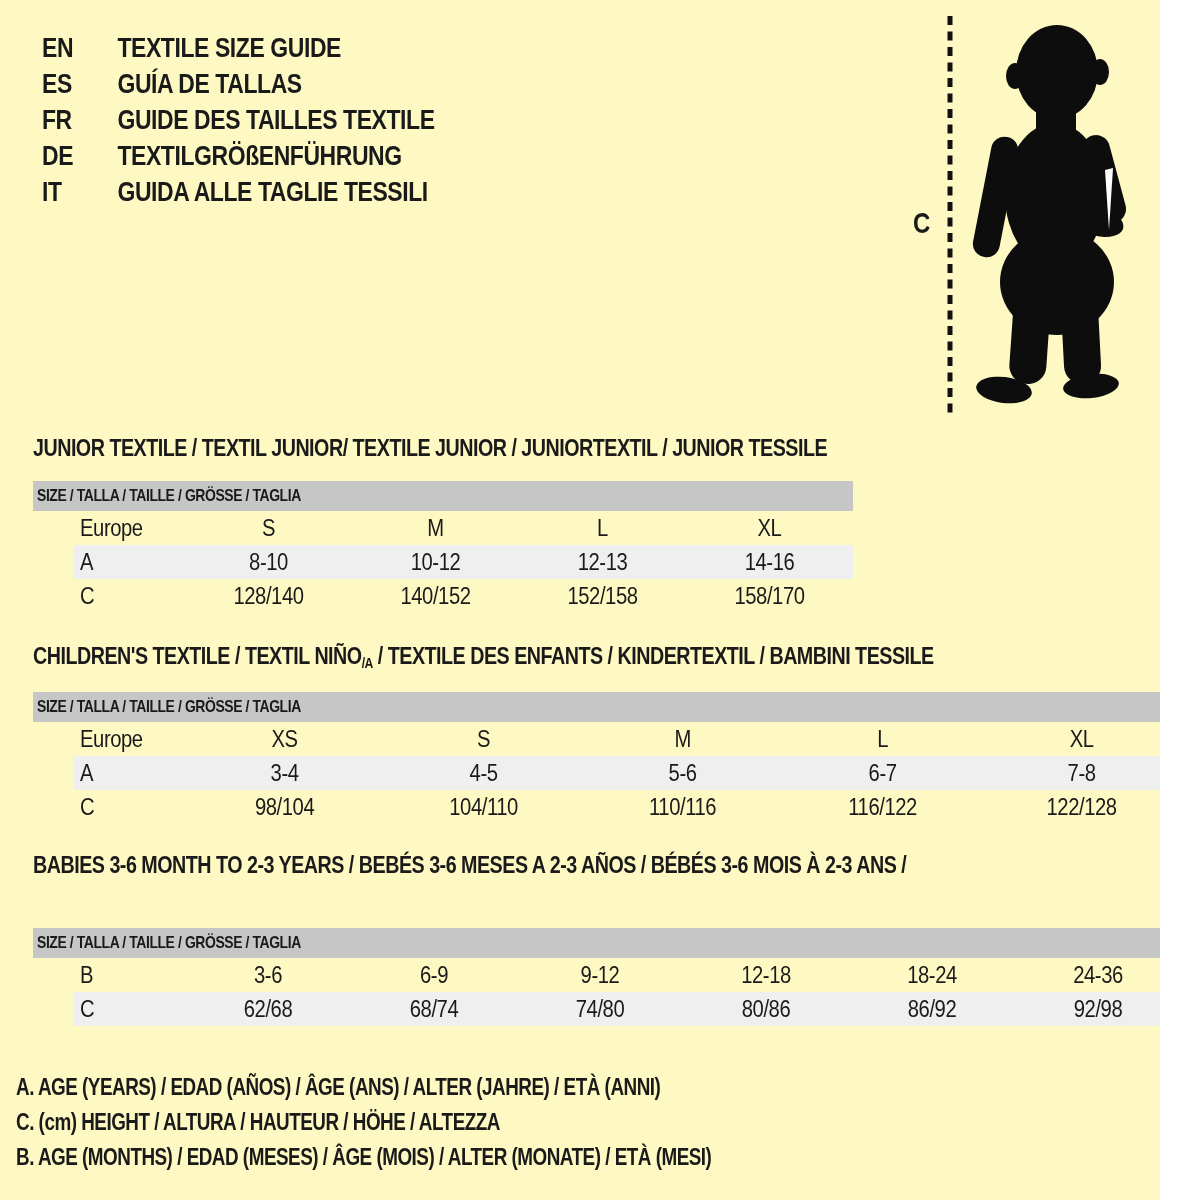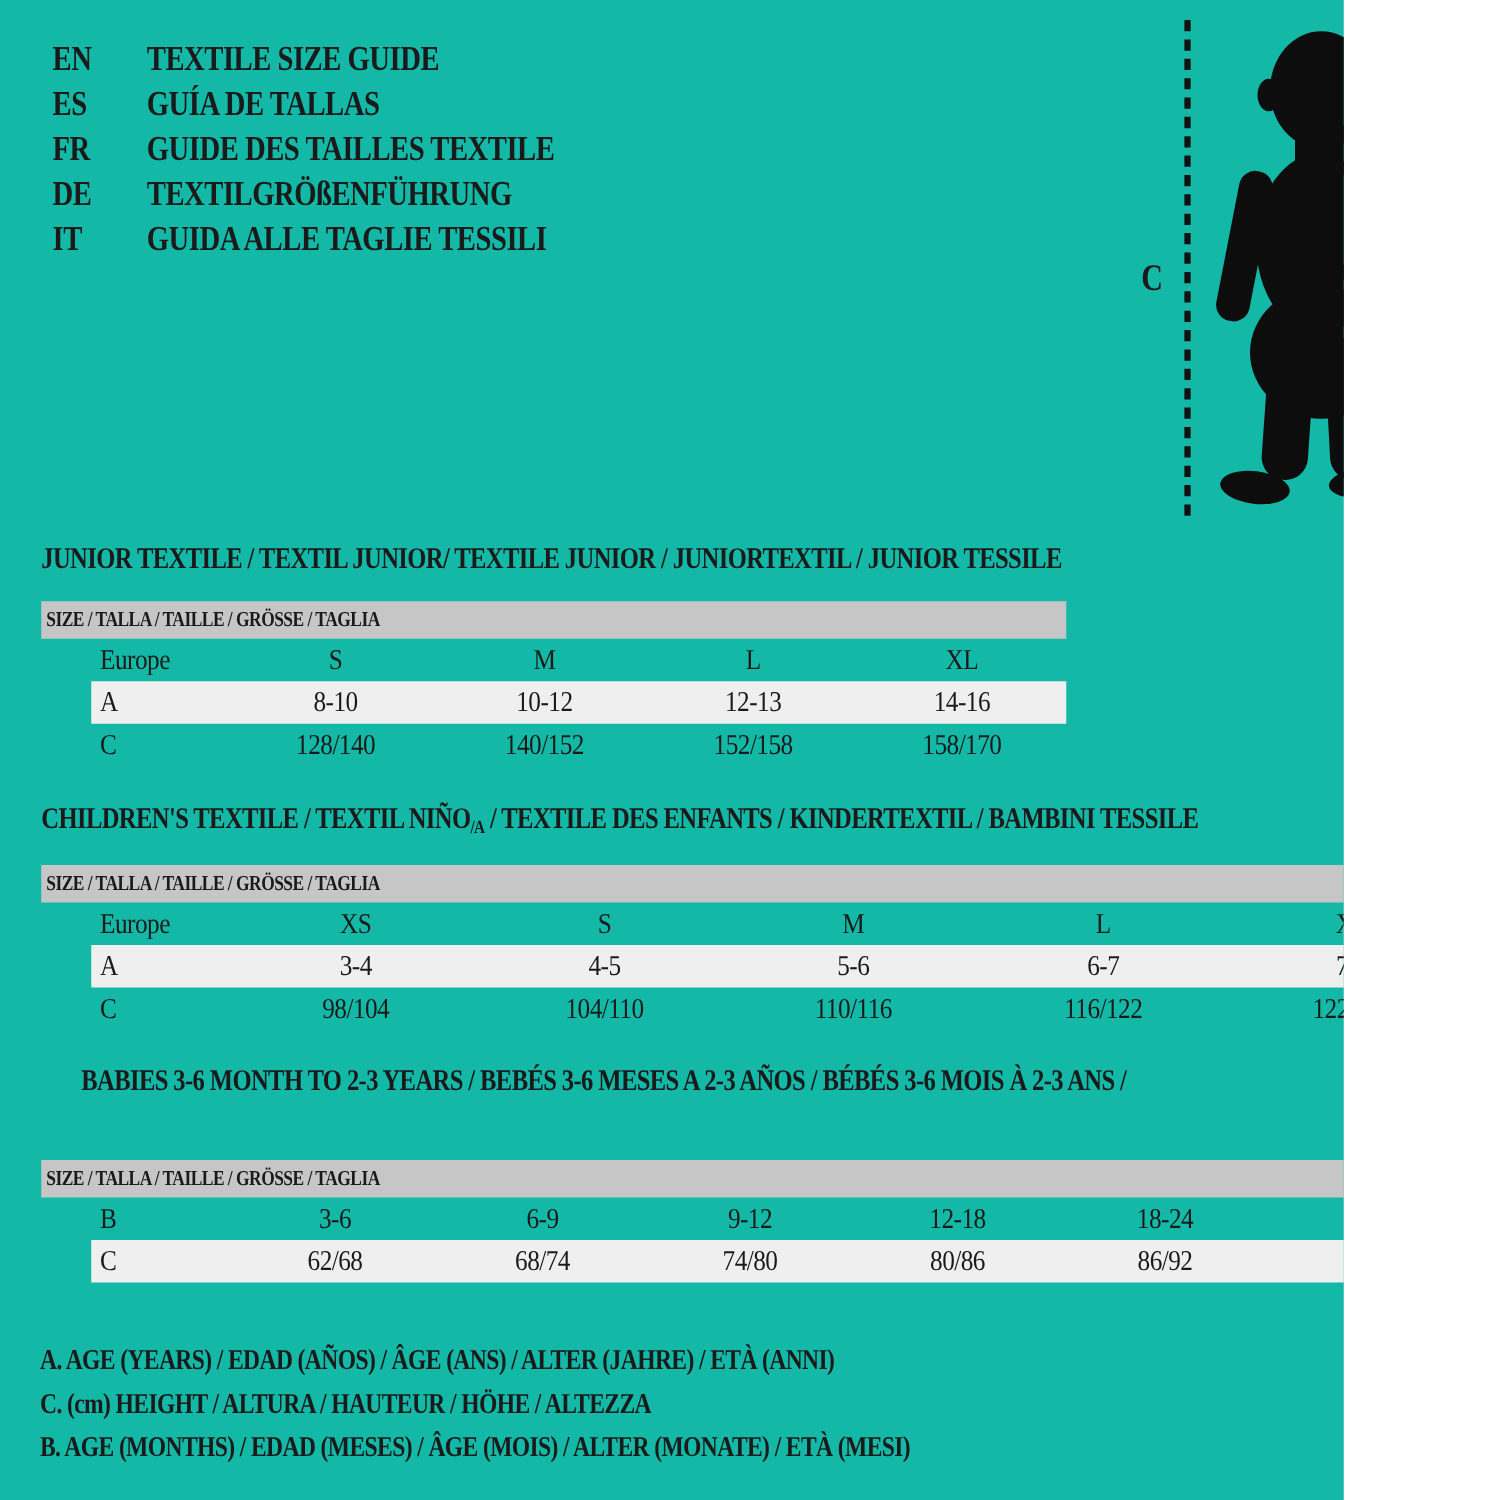--- a/index.html
+++ b/index.html
@@ -1,20 +1,20 @@
 <!DOCTYPE html>
 <html><head>
 <meta charset="utf-8">
 <style>
   * { margin:0; padding:0; box-sizing:border-box; }
   html,body { background:#fff; }
   #canvas {
-    position:relative; width:1075px; height:1200px;
-    background:#14b8a6; color:#1a1a1a;
-    font-family:Liberation Serif, serif;
+    position:relative; width:1160px; height:1200px;
+    background:#fef9c3; color:#1a1a1a;
+    font-family:Liberation Sans, sans-serif;
     overflow:hidden;
   }
 
   
   .cond { display:inline-block; transform:scaleX(0.82); transform-origin:0 50%; white-space:nowrap; letter-spacing:-0.5px; }
 
   
   .langs { position:absolute; left:42px; top:30px; }
   .lang-row { display:flex; height:36px; align-items:center; font-size:28px; font-weight:700;
               transform:scaleX(0.82); transform-origin:0 50%; white-space:nowrap; letter-spacing:-0.5px; }
@@ -22,36 +22,36 @@
 
   
   .dash-line { position:absolute; left:947px; top:16px; }
   .c-label { position:absolute; left:913px; top:206px; font-size:30px; font-weight:700;
              transform:scaleX(0.8); transform-origin:0 0; }
   .baby { position:absolute; left:958px; top:20px; }
 
   
   .sec-title { position:absolute; font-size:24px; font-weight:700; white-space:nowrap; }
   .sec-title .cond, .foot-line .cond { letter-spacing:-0.6px; }
-  .babies-title { line-height:38px;margin-left:32px; }
+  .babies-title { line-height:38px; }
 
   
   .tbl { position:absolute; }
   .thead { height:30px; background:#c6c6c6; display:flex; align-items:center;
            padding-left:4px; font-size:17px; font-weight:700; }
   .trow { display:grid; height:34px; align-items:center; font-size:23px;margin-left:40px; }
   .tbl-junior  .trow { grid-template-columns:112px repeat(4,1fr); }
   .tbl-children .trow { grid-template-columns:112px repeat(5,1fr); }
   .tbl-babies  .trow { grid-template-columns:112px repeat(6,1fr); }
   .alt { background:#efefef; }
   .cell { text-align:center; transform:scaleX(0.88); letter-spacing:-0.5px; }
   .cell.lbl { text-align:left; padding-left:8px; transform-origin:0 50%; }
 
   
-  .footnotes { position:absolute; left:32px; top:1070px; }
+  .footnotes { position:absolute; left:16px; top:1070px; }
   .foot-line { height:35px; font-size:23px; font-weight:700; display:flex; align-items:center; }
 
   sub.small { font-size:0.62em; vertical-align:baseline; position:relative; top:0.25em; }
 </style>
 </head>
 <body>
 
 <div id="canvas">
 
   <section class="langs">

